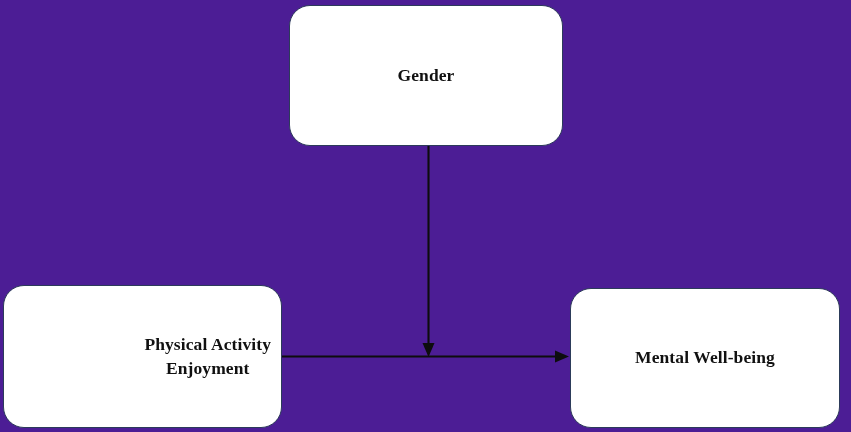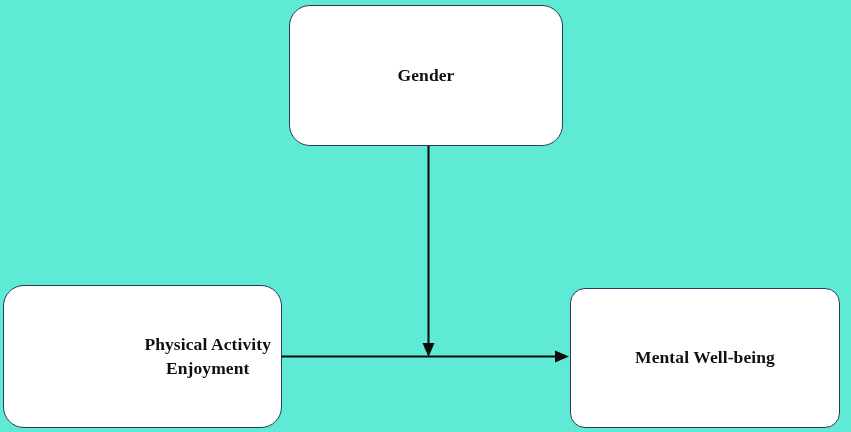--- a/index.html
+++ b/index.html
@@ -9,21 +9,21 @@
     background: #ffffff;
   }
   body {
     font-family: "Liberation Serif", "DejaVu Serif", serif;
   }
 
   #diagram-canvas {
     position: relative;
     width: 851px;
     height: 432px;
-    background: #5eead4;
+    background: #4c1d95;
     overflow: hidden;
   }
 
   
   .node {
     position: absolute;
     box-sizing: border-box;
     background: #ffffff;
     border: 1.6px solid #2c3b5a;
     border-radius: 21px;
@@ -59,21 +59,20 @@
     height: 143px;
     justify-content: flex-end;
   }
 
   
   #node-outcome {
     left: 570px;
     top: 288px;
     width: 270px;
     height: 140px;
-    border-radius: 15px;
   }
 
   
   #connector-layer {
     position: absolute;
     left: 0;
     top: 0;
     width: 851px;
     height: 432px;
     pointer-events: none;

